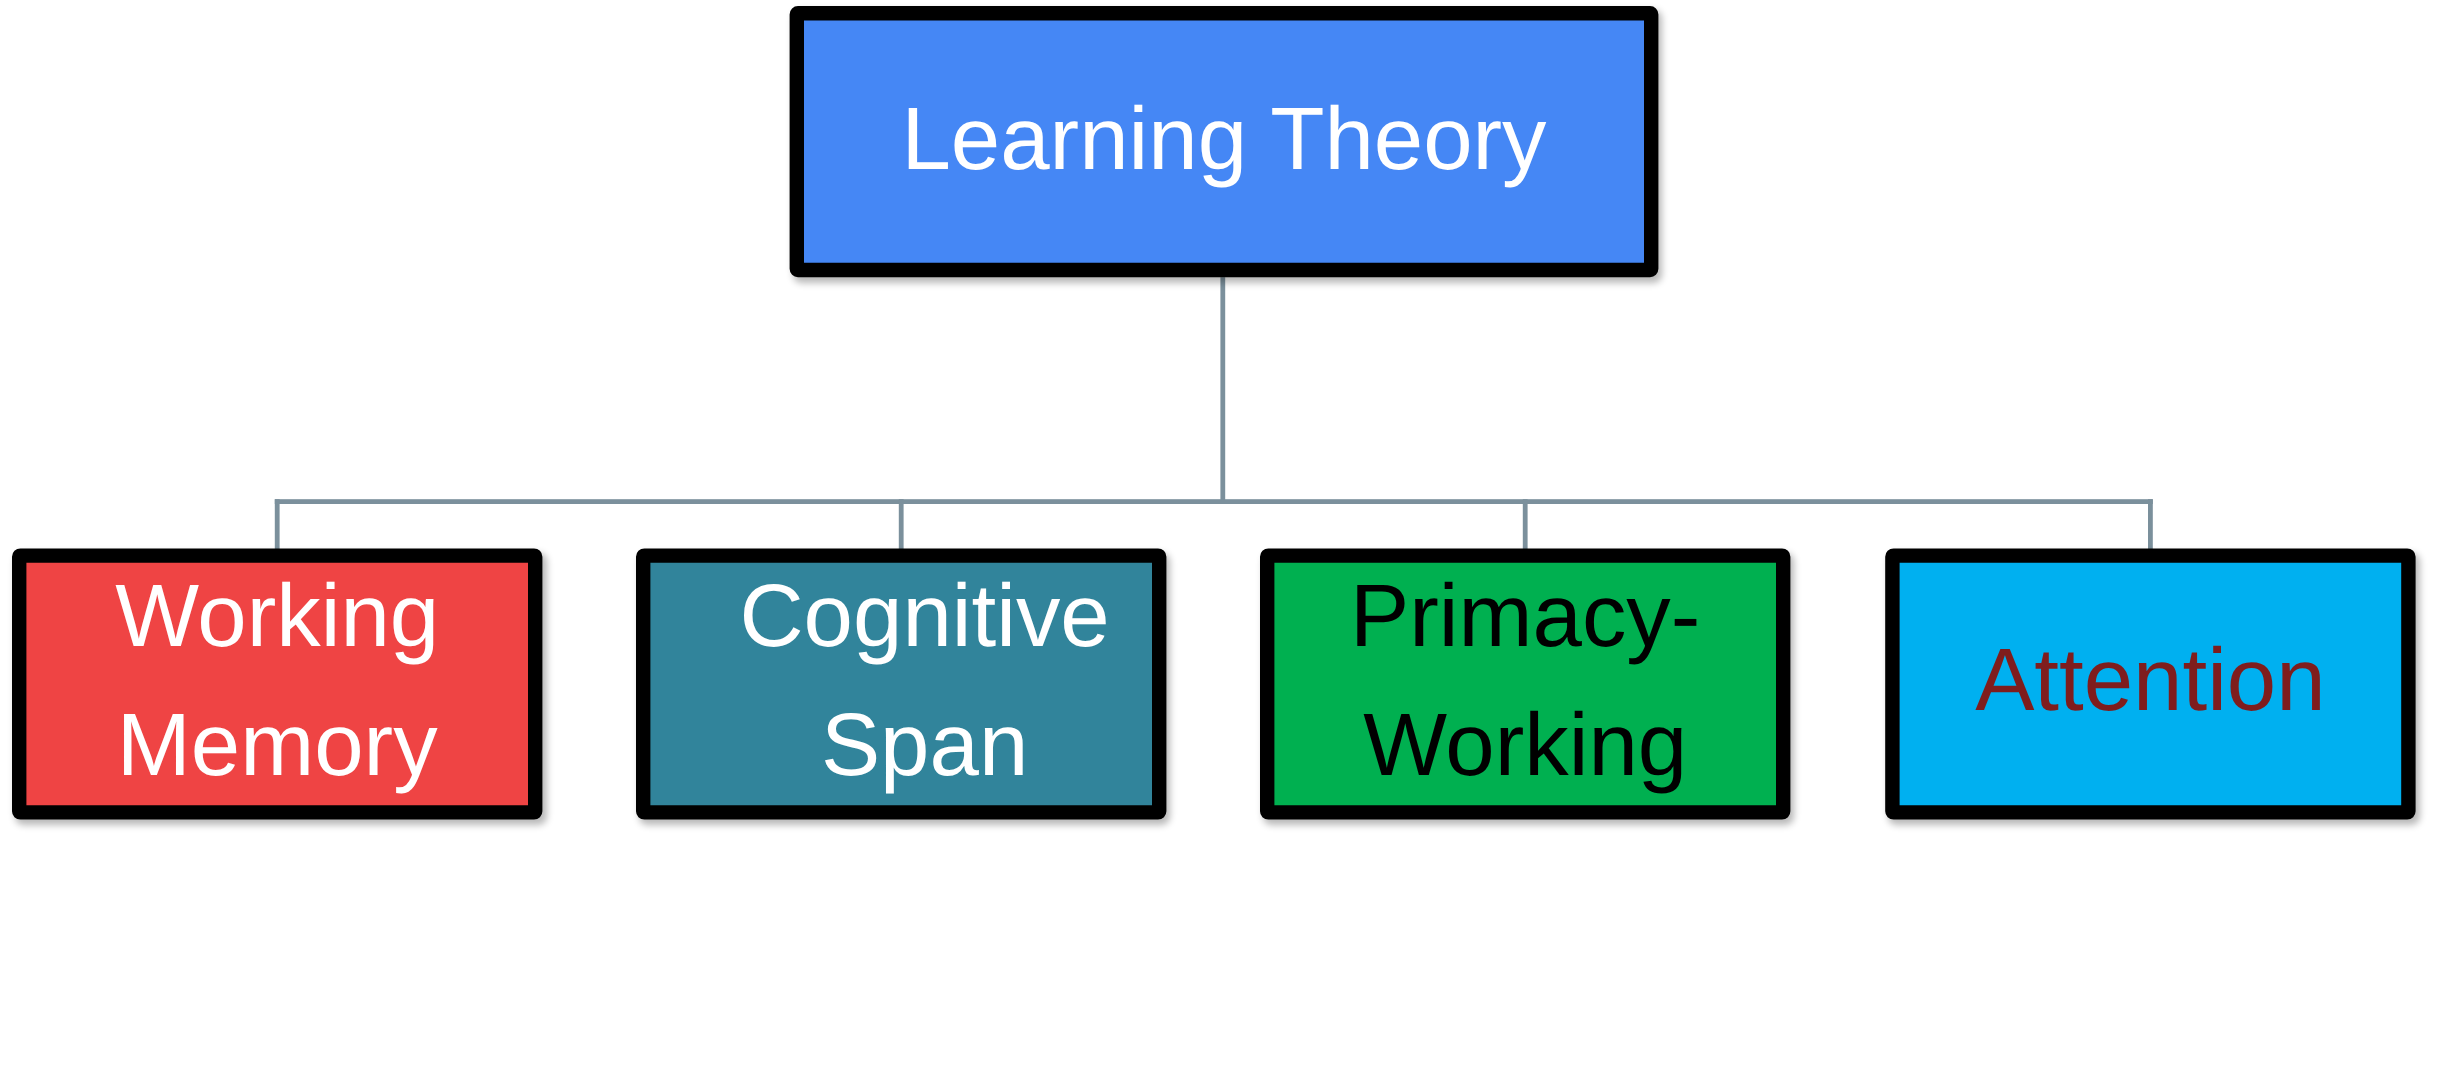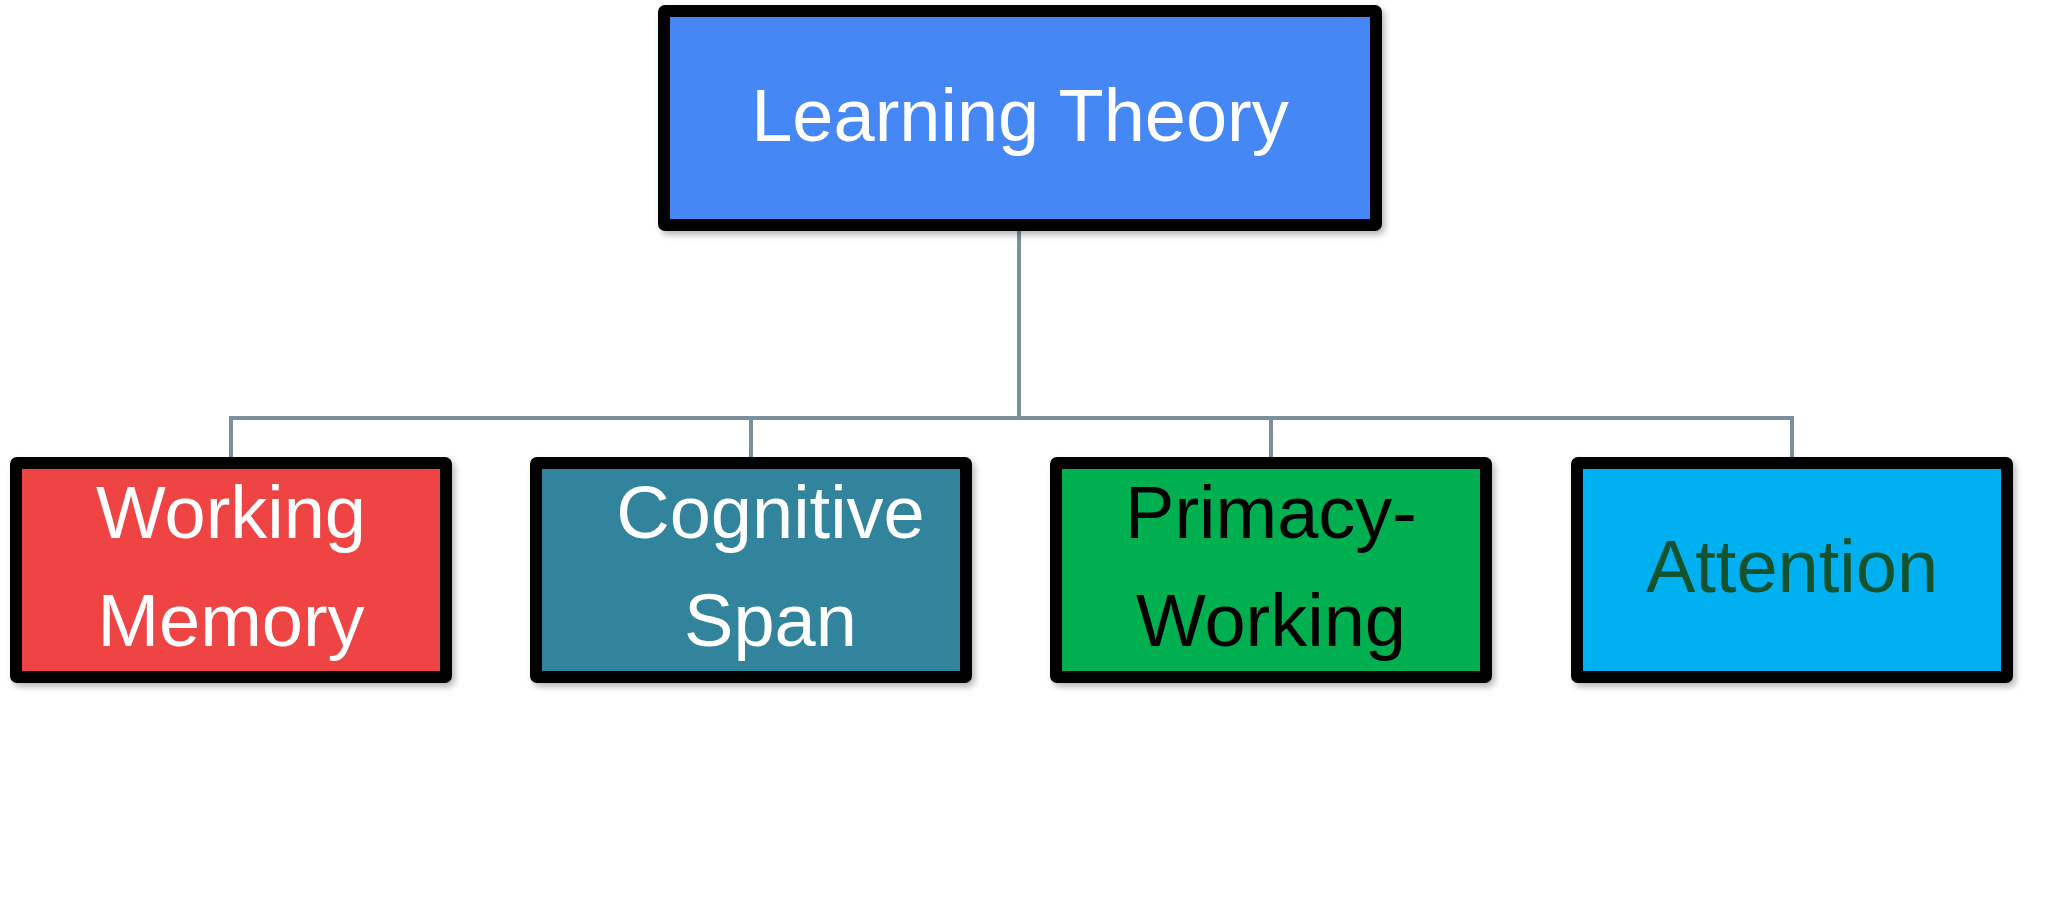--- a/index.html
+++ b/index.html
@@ -95,17 +95,17 @@
   </div>
 </div>
 
 <div class="node child" id="child-2" style="background: rgb(0, 176, 80); border-color: rgb(0, 0, 0); color: #000000;">
   <div class="label-wrap">
     <span class="node-label">Primacy-</span>
     <span class="node-label">Working</span>
   </div>
 </div>
 
-<div class="node child" id="child-3" style="background: rgb(0, 176, 240); border-color: rgb(0, 0, 0); color: #14532d;">
+<div class="node child" id="child-3" style="background: rgb(0, 176, 240); border-color: rgb(0, 0, 0); color: #7f1d1d;">
   <div class="label-wrap">
     <span class="node-label">Attention</span>
   </div>
 </div>
 
 </body></html>

